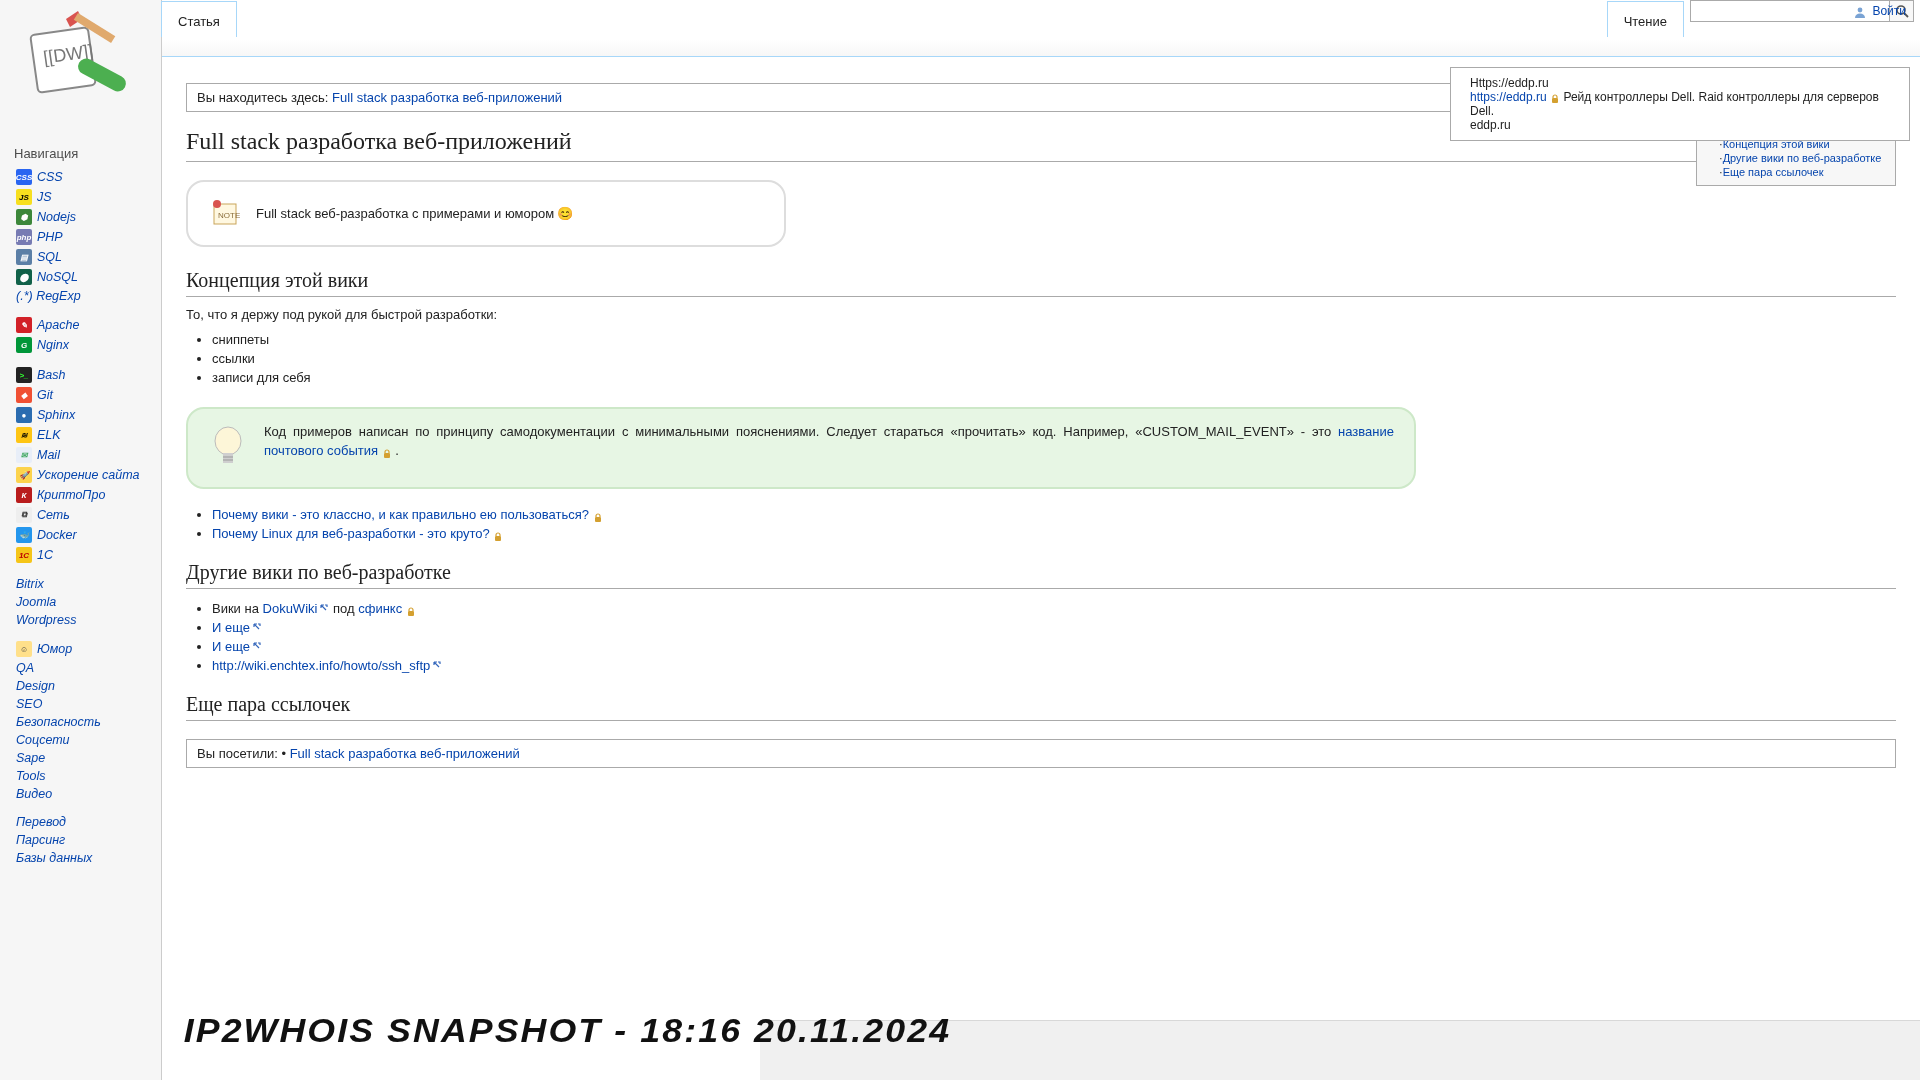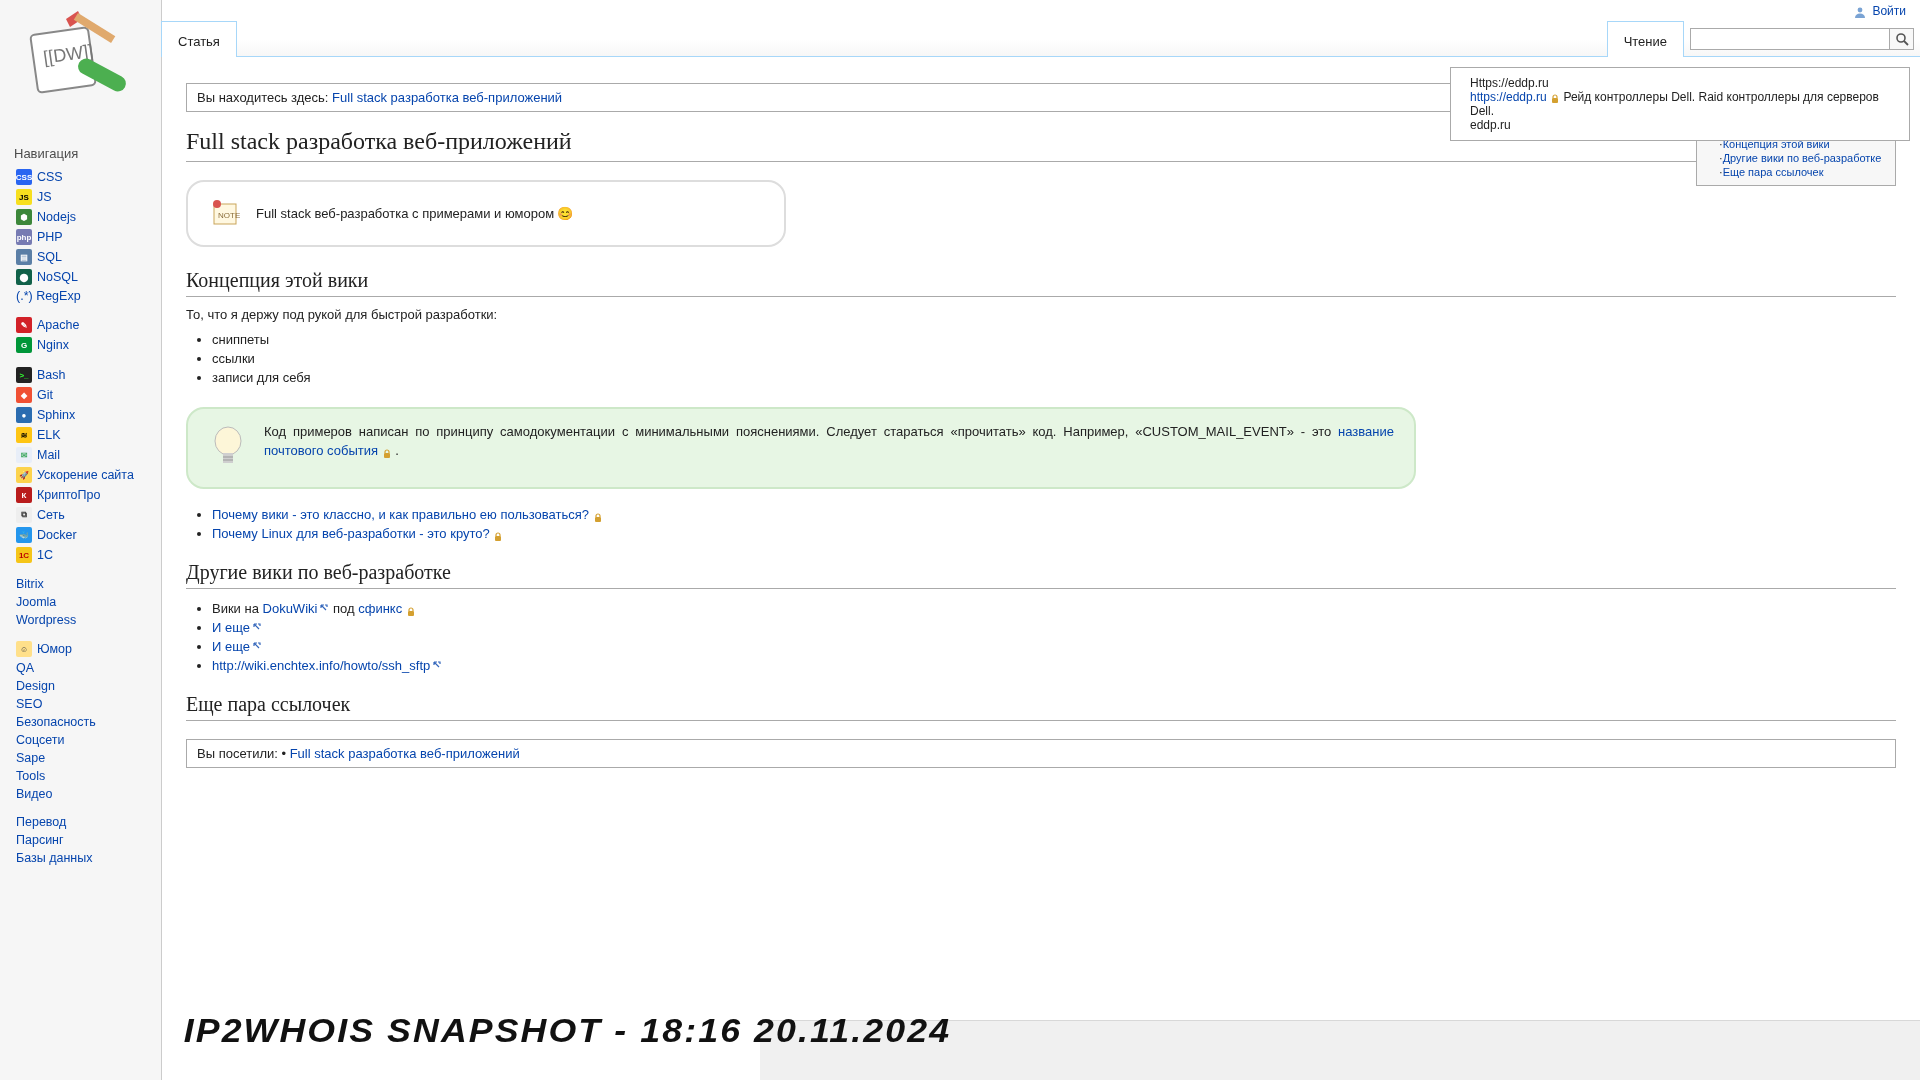--- a/index.html
+++ b/index.html
@@ -5,31 +5,31 @@
 * { margin: 0; padding: 0; box-sizing: border-box; }
 body { font-family: sans-serif; font-size: 13px; color: #222; background: #fff; }
 
 .layout { display: flex; width: 1920px; height: 1080px; position: relative; }
 
 .sidebar { width: 162px; flex-shrink: 0; padding: 0; background: #f6f6f6; border-right: 1px solid #ccc; }
 .logo { width: 130px; height: 130px; margin: 5px auto; display: block; position: relative; }
 .logo svg { width: 100%; height: 100%; }
 
 .nav-title { font-size: 13px; color: #4d4d4d; padding: 6px 14px 4px; }
-.nav-list { list-style: none; padding: 2px 4px 8px 16px; }
+.nav-list { list-style: none; padding: 2px 4px 8px 16px; font-style: italic; }
 .nav-list li { padding: 2px 0; display: flex; align-items: center; gap: 5px; }
 .nav-list li a { color: #0645ad; text-decoration: none; font-size: 12.5px; }
 .nav-icon { width: 16px; height: 16px; display: inline-block; flex-shrink: 0; border-radius: 2px; }
 
 .main { flex: 1; position: relative; }
 .top-links { position: absolute; top: 4px; right: 14px; font-size: 12px; }
 .top-links a { color: #0645ad; text-decoration: none; }
 .user-icon { display:inline-block; width:12px; height:12px; margin-right:3px; vertical-align:middle; }
 .tabs-row { display: flex; justify-content: space-between; align-items: flex-end; height: 57px; border-bottom: 1px solid #a7d7f9; background: linear-gradient(#fff 0, #fff 40px, #f6f6f6 57px); }
-.tabs-left, .tabs-right { display: flex; align-items: flex-end; height: 100%; }
+.tabs-left, .tabs-right { display: flex; align-items: flex-start; height: 100%; }
 .tab { padding: 12px 16px 8px; font-size: 13px; background: #fff; border: 1px solid #a7d7f9; border-bottom: none; margin-left: -1px; position: relative; top: 1px; }
 .tab a { color: #0645ad; text-decoration: none; }
 .tab.active a { color: #222; }
 
 .search-wrap { display: flex; align-items: center; padding: 0 6px 6px; }
 .search-input { width: 200px; height: 22px; border: 1px solid #aaa; padding: 0 4px; font-size: 12px; }
 .search-btn { width: 24px; height: 22px; border: 1px solid #aaa; border-left: none; background: #f8f8f8; display: flex; align-items: center; justify-content: center; cursor: pointer; }
 
 .content { padding: 18px 24px; position: relative; }
 

